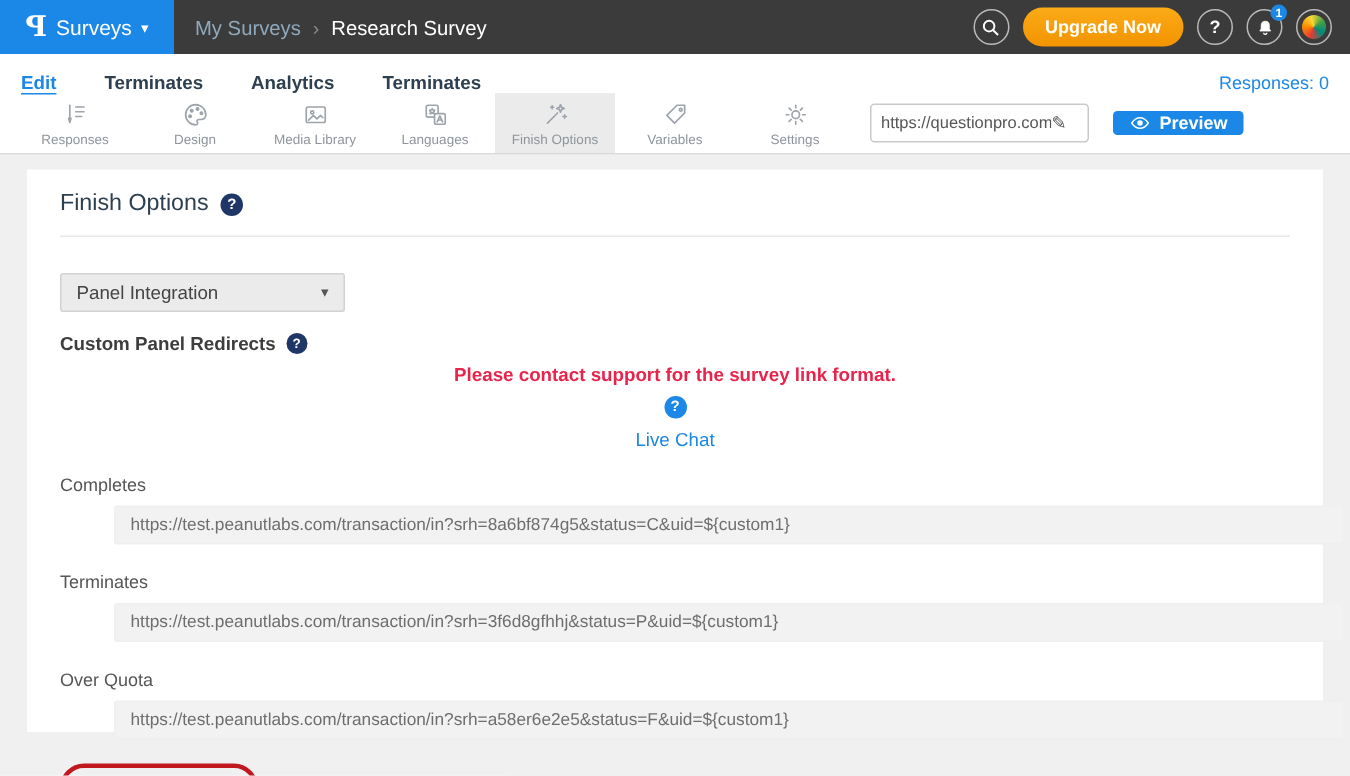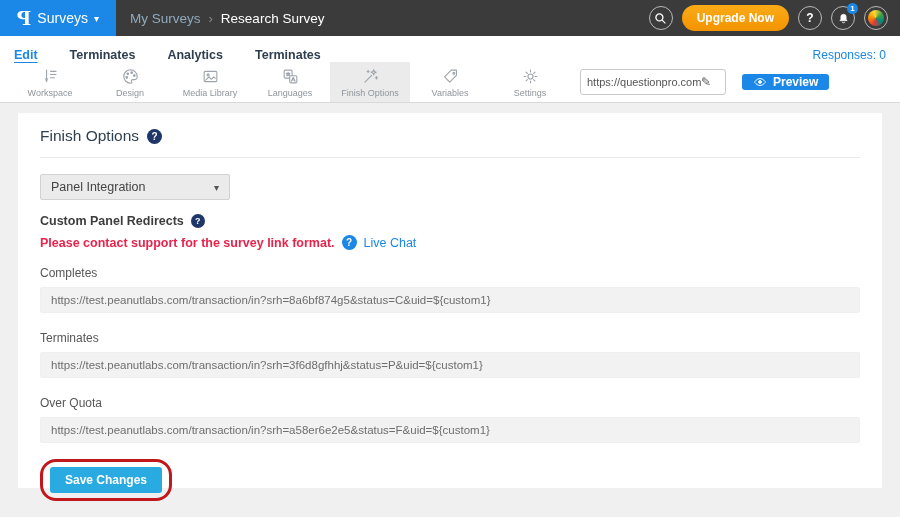--- a/index.html
+++ b/index.html
@@ -56,35 +56,35 @@
 
   
   .card { margin:10px 18px 0 18px; background:#fff; height:375px; padding:0 22px; }
   .card-title-row { display:flex; align-items:center; gap:8px; padding-top:14px; }
   .card-title { font-size:15.5px; font-weight:500; color:#2e3f50; }
   .help-dot { width:15px; height:15px; border-radius:50%; background:#1f3668; color:#fff;
     font-size:10px; font-weight:700; display:inline-flex; align-items:center;
     justify-content:center; cursor:pointer; }
   .help-dot.light { background:#1b87e6; }
   .card-divider { border:none; border-top:1px solid #e8e8e8; margin-top:12px; }
-  .dropdown { margin-top:16px; width:190px; height:26px; background:#ebebeb;
+  .dropdown { margin-top:24px; width:190px; height:26px; background:#ebebeb;
     border:1px solid #d2d2d2; border-radius:2px; display:flex; align-items:center;
     padding:8px 10px; cursor:pointer; }
   .dropdown-value { font-size:12.5px; color:#444; flex:1; }
   .dropdown-caret { font-size:10px; color:#555; }
   .section-heading-row { margin-top:14px; display:flex; align-items:center; gap:7px;text-align:center; }
   .section-heading { font-size:12.5px; font-weight:700; color:#3d3d3d; }
-  .notice-row { margin-top:7px; display:flex; align-items:center; gap:7px; }
+  .notice-row { margin-top:7px; display:flex; align-items:center; gap:7px;flex-direction:column; }
   .notice-text { font-size:12.5px; font-weight:600; color:#e8244c; }
   .live-chat { font-size:12.5px; color:#1b87e6; cursor:pointer; }
   .field-label { margin-top:16px; font-size:12px; color:#565656; }
   .field-label.gap { margin-top:18px; }
   .field-input { margin-top:7px; width:100%; height:26px; background:#f2f2f2;
     border:1px solid #efefef; border-radius:2px; padding:0 10px; font-size:11.5px;
-    color:#6e6e6e; font-family:"Liberation Sans", sans-serif; outline:none; }
+    color:#6e6e6e; font-family:"Liberation Sans", sans-serif; outline:none;margin-left:36px; }
   .save-wrap { margin-top:16px; display:inline-block; border:3px solid #c0181c;
     border-radius:16px; padding:5px 7px; }
   .save-btn { background:#29abe2; color:#fff; border:none; border-radius:3px; height:26px;
     padding:0 15px; font-size:12px; font-weight:700; cursor:pointer; }
 </style>
 </head>
 <body>
 
 <div class="topbar">
   <div class="logo-block">
@@ -132,21 +132,21 @@
 <div class="toolbar">
 
   <div class="tool-item">
     <svg width="19" height="19" viewBox="0 0 24 24">
       <line x1="7" y1="4" x2="7" y2="15"></line>
         <path d="M6 15l1 3.5L8 15"></path>
       <line x1="12" y1="5.5" x2="19" y2="5.5"></line>
         <line x1="12" y1="9.5" x2="19" y2="9.5"></line>
         <line x1="12" y1="13.5" x2="17" y2="13.5"></line>
     </svg>
-    <span class="tool-label">Workspace</span>
+    <span class="tool-label">Responses</span>
   </div>
 
   <div class="tool-item">
     <svg width="19" height="19" viewBox="0 0 24 24">
       <path d="M12 3.5a8.5 8.5 0 1 0 0 17c1.6 0 1.9-1.2 1.3-2.2-.7-1.2.1-2.3 1.5-2.3h1.9a3.8 3.8 0 0 0 3.8-3.8A8.7 8.7 0 0 0 12 3.5z"></path>
       <circle cx="8.6" cy="8.6" r="1" fill="#9ea4ab"></circle>
         <circle cx="13.5" cy="7.2" r="1" fill="#9ea4ab"></circle>
         <circle cx="16.8" cy="10.8" r="1" fill="#9ea4ab"></circle>
         <circle cx="7.2" cy="13.2" r="1" fill="#9ea4ab"></circle>
     </svg>

